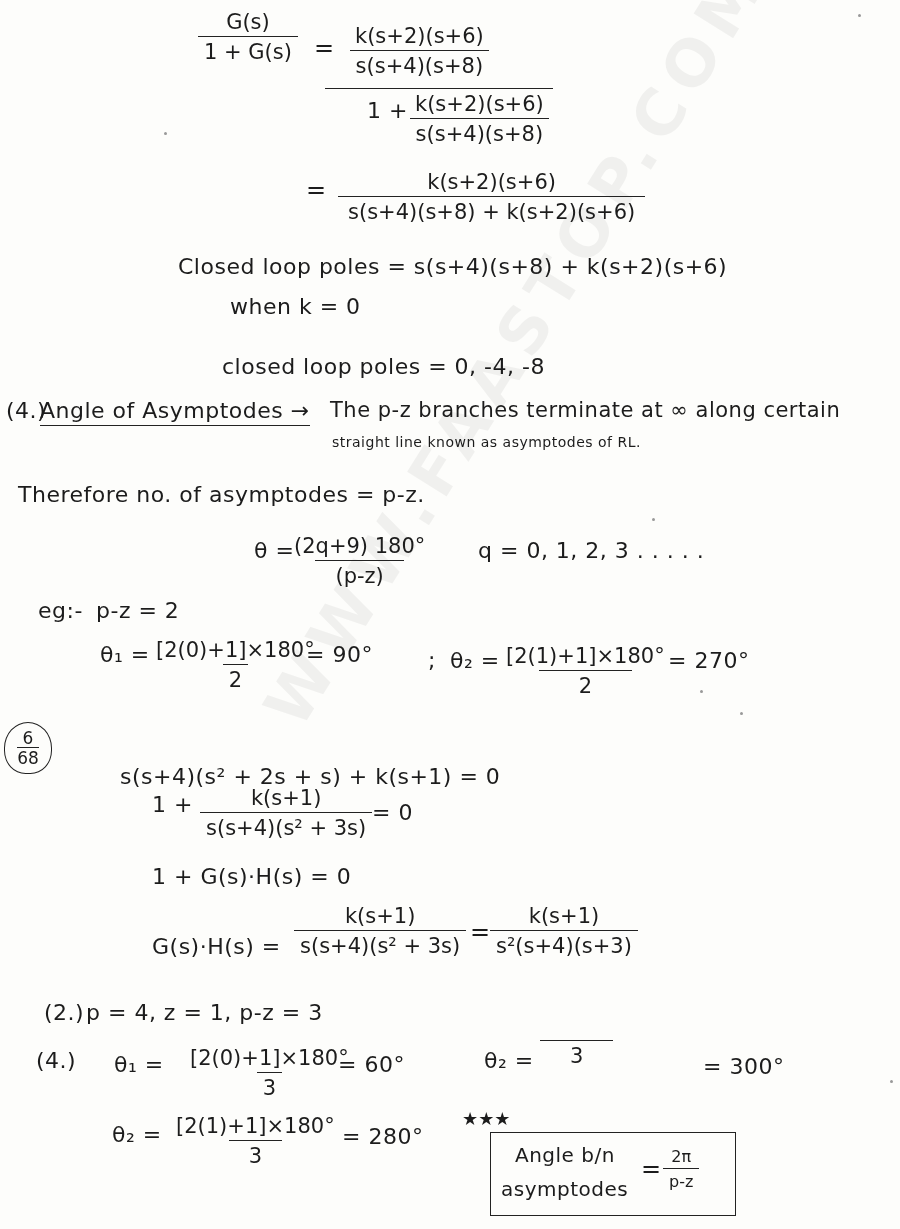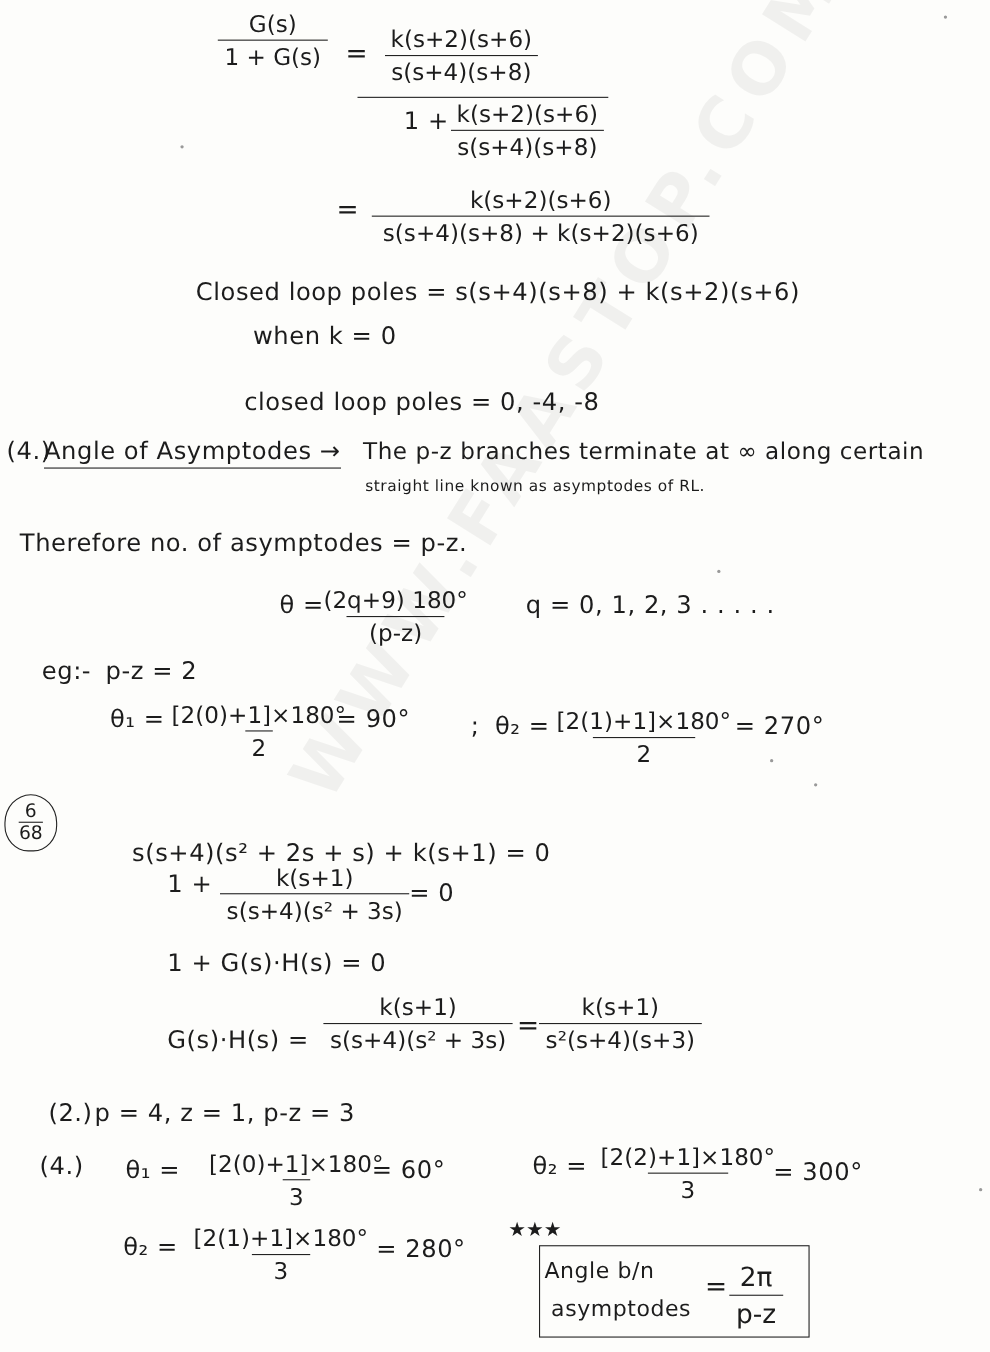--- a/index.html
+++ b/index.html
@@ -141,31 +141,30 @@
 
 <span class="hw" style="left:112px; top:1122px;">θ₂ =</span>
 <div class="frac" style="left:170px; top:1114px;">
   <span class="num">[2(1)+1]×180°</span>
   <span class="den" style="padding-left:20px; padding-right:20px;">3</span>
 </div>
 <span class="hw" style="left:342px; top:1124px;">= 280°</span>
 
 <span class="hw" style="left:484px; top:1048px;">θ₂ =</span>
 <div class="frac" style="left:540px; top:1040px;">
-  <span class="num">[2(2)+1]×180°</span>
   <span class="den" style="padding-left:30px; padding-right:30px;">3</span>
 </div>
 <span class="hw" style="left:688px; top:1054px;margin-left:15px;">= 300°</span>
 
 <span class="stars">★★★</span>
 <div class="box">
-  <span class="hw" style="left:4px; top:10px; font-size:20px;text-align:center;">Angle b/n</span>
+  <span class="hw" style="left:24px; top:10px; font-size:20px;text-align:center;">Angle b/n</span>
   <span class="hw" style="left:10px; top:44px; font-size:20px;">asymptodes</span>
   <span class="eq" style="left:150px; top:22px;">=</span>
-  <div class="frac" style="left:172px; top:14px; font-size:24px;">
+  <div class="frac" style="left:172px; top:14px; font-size:16px;">
     <span class="num">2π</span>
     <span class="den">p-z</span>
   </div>
 </div>
 
 <span class="dot" style="left:858px; top:14px;"></span>
 <span class="dot" style="left:164px; top:132px;"></span>
 <span class="dot" style="left:652px; top:518px;"></span>
 <span class="dot" style="left:700px; top:690px;"></span>
 <span class="dot" style="left:740px; top:712px;"></span>

